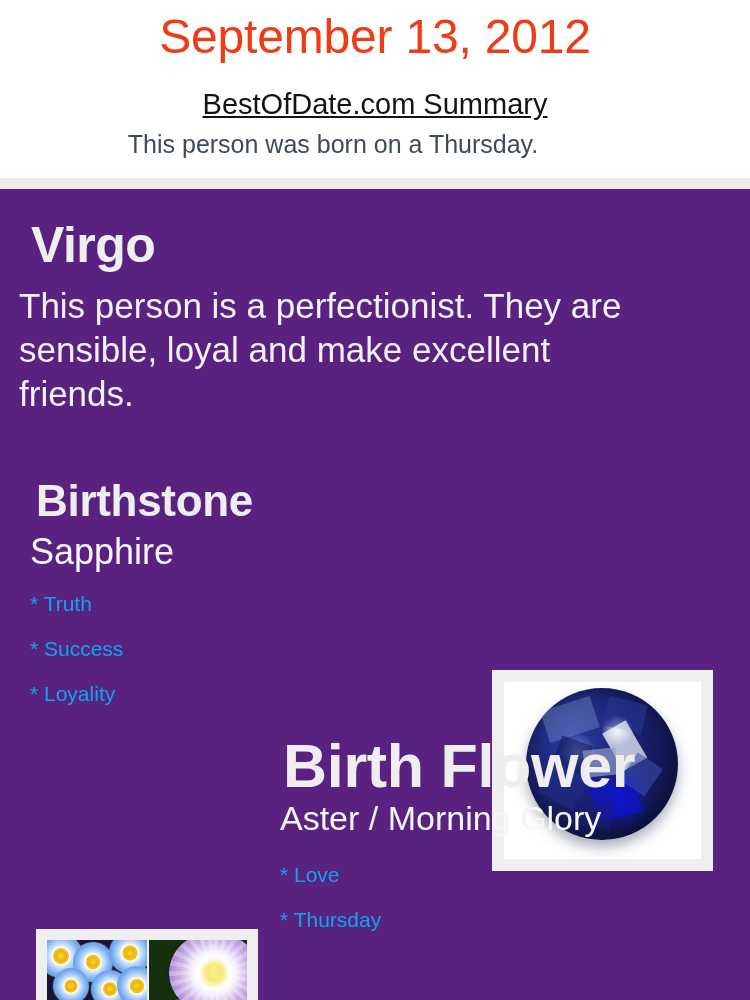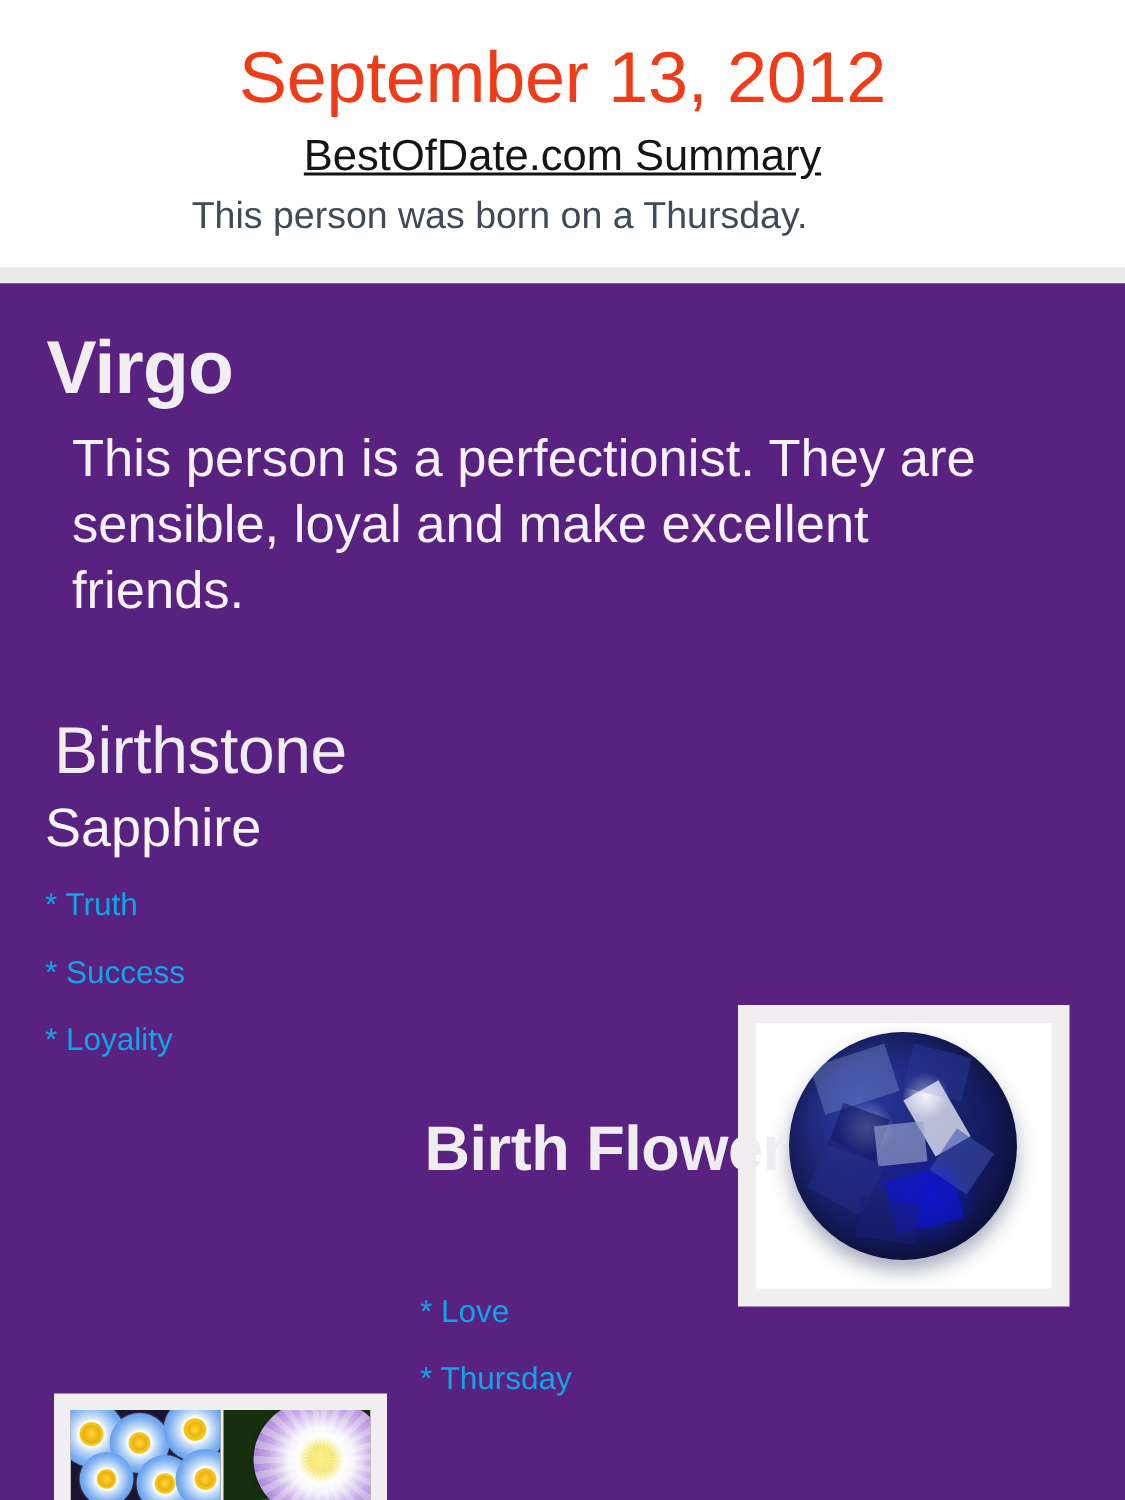--- a/index.html
+++ b/index.html
@@ -30,21 +30,21 @@
     width: 750px;
     height: 178px;
     background: #ffffff;
     box-sizing: border-box;
     text-align: center;
   }
   .header-date {
     margin: 0;
     padding: 0;
     position: absolute;
-    top: 24px;
+    top: 8px;
     left: 0;
     width: 750px;
     font-size: 48px;
     line-height: 58px;
     font-weight: 400;
     color: #ef3c18;
     letter-spacing: -0.2px;
   }
   .header-sub {
     position: absolute;
@@ -92,37 +92,37 @@
     left: 31px;
     top: 28px;
     font-size: 50px;
     line-height: 56px;
     font-weight: bold;
     color: #f0eef0;
     letter-spacing: -0.5px;
   }
   .zodiac-desc {
     position: absolute;
-    left: 48px;
+    left: 19px;
     top: 95px;
     width: 640px;
     font-size: 35px;
     line-height: 44px;
     font-weight: 400;
     color: #f4f2f6;
   }
 
   
   .stone-title {
     position: absolute;
     left: 36px;
     top: 287px;
     font-size: 44px;
     line-height: 50px;
-    font-weight: normal;
+    font-weight: bold;
     color: #efedf0;
     letter-spacing: -0.3px;
     text-align: center;
   }
   .stone-name {
     position: absolute;
     left: 30px;
     top: 341px;
     font-size: 36px;
     line-height: 44px;
@@ -141,21 +141,21 @@
     color: #0ea5e9;
     font-weight: 400;
     white-space: nowrap;
   }
 
   
   .flower-title {
     position: absolute;
     left: 283px;
     top: 551px;
-    font-size: 42px;
+    font-size: 61px;
     line-height: 52px;
     font-weight: bold;
     color: #efedf0;
     letter-spacing: -0.3px;
   }
   .flower-name {
     position: absolute;
     left: 280px;
     top: 608px;
     font-size: 34px;
@@ -366,19 +366,20 @@
 
           <div class="glory" style="left:22px; top:-8px; width:90px; height:82px;">
             <div class="glory-rays"></div>
           </div>
 
         </div>
       </div>
     </div>
 
     <div class="flower-title">Birth Flower</div>
+    <div class="flower-name">Aster / Morning Glory</div>
     <div class="flower-traits">
       <div class="trait">* Love</div>
       <div class="trait">* Thursday</div>
     </div>
 
   </div>
 </div>
 
 </body></html>

